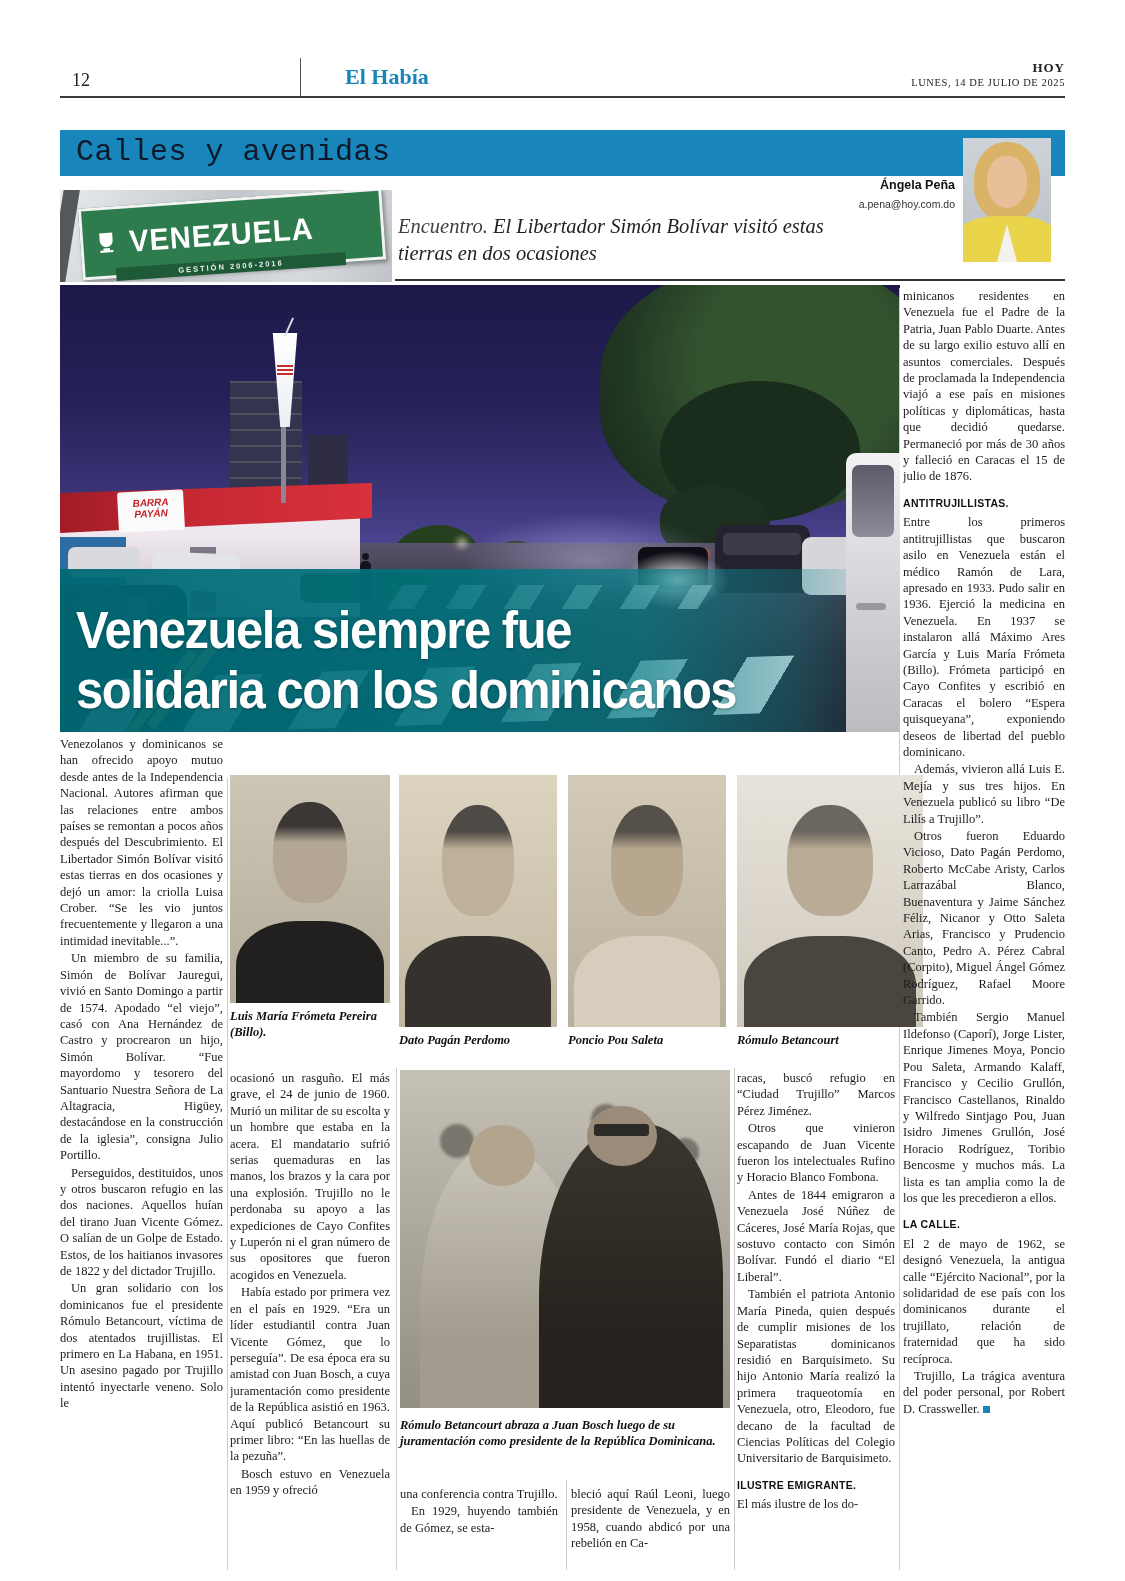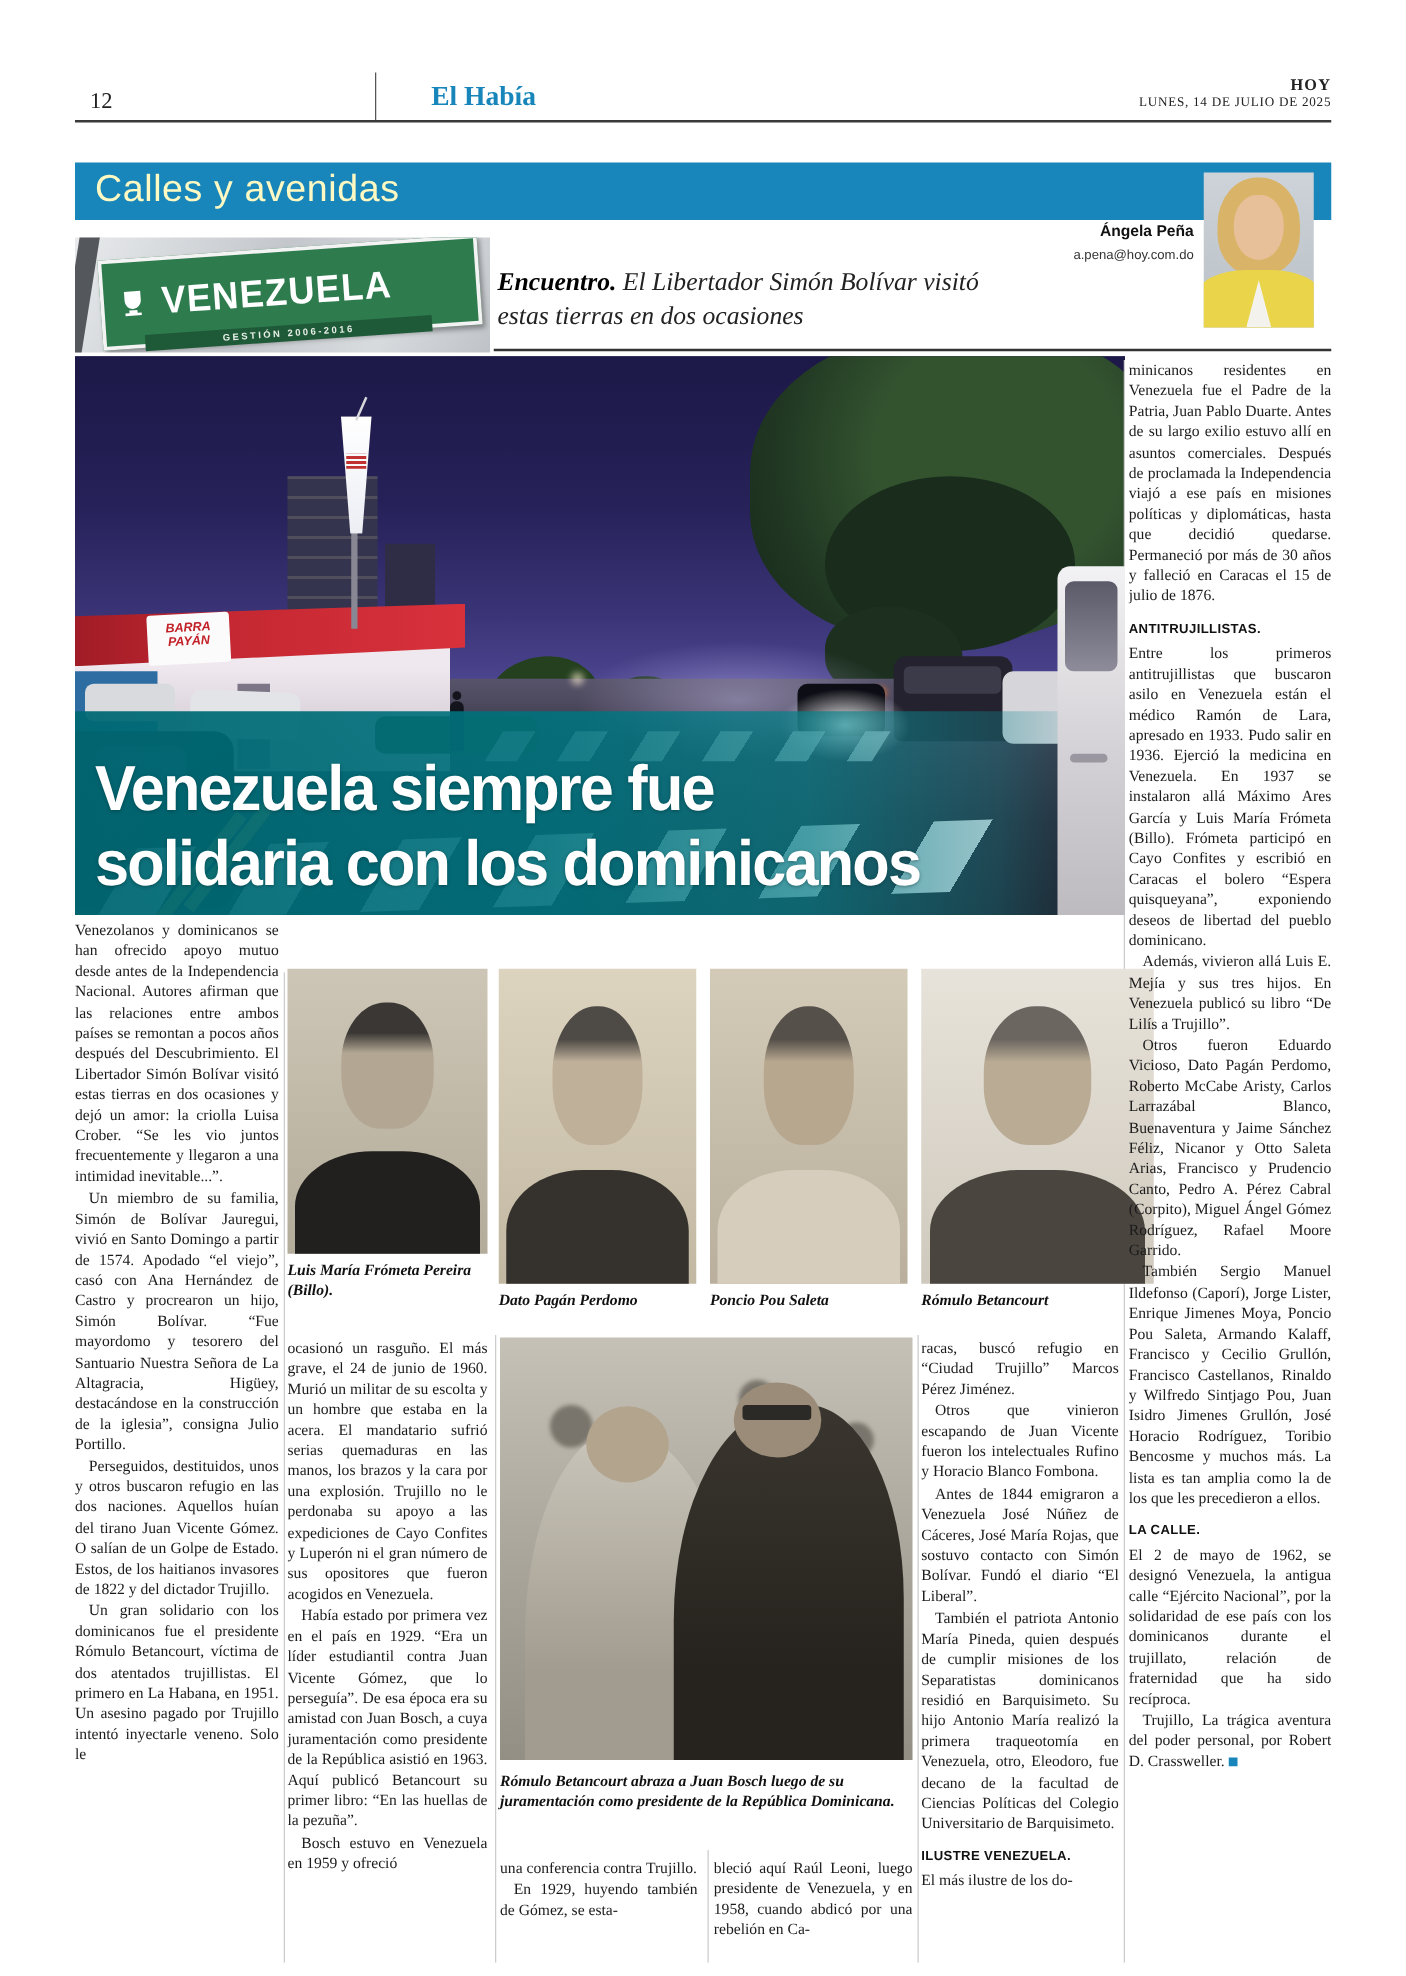--- a/index.html
+++ b/index.html
@@ -8,21 +8,21 @@
   
   .pagenum{position:absolute;left:72px;top:70px;font-size:18px;color:#222;}
   .hdr-vline{position:absolute;left:300px;top:58px;width:1px;height:38px;background:#555;}
   .section-title{position:absolute;left:345px;top:64px;font-size:22px;font-weight:bold;color:#1886ba;}
   .masthead{position:absolute;right:60px;top:60px;text-align:right;line-height:15px;color:#222;}
   .masthead .m1{font-size:13px;font-weight:bold;letter-spacing:1px;}
   .masthead .m2{font-size:10.5px;letter-spacing:.6px;}
   .hdr-rule{position:absolute;left:60px;right:60px;top:96px;height:2px;background:#3a3a3a;}
   
   .banner{position:absolute;left:60px;right:60px;top:130px;height:46px;background:#1886ba;}
-  .banner span{position:absolute;left:16px;top:5px;color:#fef9c3;font-family:Liberation Sans, sans-serif;
+  .banner span{position:absolute;left:16px;top:5px;color:#0f172a;font-family:Liberation Mono, monospace;
                font-size:30px;font-weight:400;letter-spacing:.5px;}
   
   .byline{position:absolute;left:770px;top:178px;width:185px;text-align:right;font-family:"Liberation Sans",sans-serif;}
   .byline .a1{font-size:12.5px;font-weight:bold;color:#111;}
   .byline .a2{font-size:10.5px;color:#333;margin-top:6px;}
   .author-photo{position:absolute;left:963px;top:138px;width:88px;height:124px;background:linear-gradient(180deg,#cdd3d8,#b9c0c6);overflow:hidden;z-index:5;}
   .ap-hair{position:absolute;left:11px;top:4px;width:66px;height:78px;background:#d9b468;border-radius:48% 48% 42% 42%;}
   .ap-face{position:absolute;left:24px;top:18px;width:40px;height:52px;background:#e7c09a;border-radius:46% 46% 50% 50%;}
   .ap-jacket{position:absolute;left:-6px;bottom:-6px;width:100px;height:52px;background:#ead54a;border-radius:40% 40% 0 0;}
   .ap-blouse{position:absolute;left:34px;bottom:0;width:20px;height:38px;background:#f4f2ec;clip-path:polygon(50% 0,100% 100%,0 100%);}
@@ -33,21 +33,21 @@
   .green-sign{position:absolute;left:20px;top:8px;width:298px;height:66px;background:#2e7b4e;border:3px solid #f2f3f2;
               transform:rotate(-4deg);box-shadow:2px 3px 4px rgba(0,0,0,.35);display:flex;align-items:center;}
   .gs-icon{margin-left:10px;width:26px;height:26px;flex:0 0 auto;}
   .gs-text{color:#fff;font-family:"Liberation Sans",sans-serif;font-weight:bold;font-size:29px;letter-spacing:1px;
            margin-left:10px;transform:scaleY(1.05);white-space:nowrap;}
   .gs-strip{position:absolute;left:56px;bottom:9px;width:230px;height:13px;background:#1f5a38;transform:rotate(-4deg);
             color:#e8efe8;font-family:"Liberation Sans",sans-serif;font-size:7.5px;font-weight:bold;letter-spacing:2px;
             text-align:center;line-height:13px;}
   
   .kicker{position:absolute;left:398px;top:192px;width:430px;font-size:20.5px;line-height:27px;font-style:italic;color:#222;}
-  .kicker .klabel{font-weight:bold;color:#000000;text-align:right;}
+  .kicker .klabel{font-weight:normal;color:#404040;text-align:right;}
   .kicker-rule{position:absolute;left:395px;right:60px;top:279px;height:2px;background:#333;}
   
   .mainphoto{position:absolute;left:60px;top:285px;width:840px;height:447px;overflow:hidden;background:#1c1847;}
   .ph-sky{position:absolute;left:0;top:0;width:840px;height:262px;
           background:linear-gradient(180deg,#1c1847 0%,#262158 45%,#3b3578 80%,#4c4590 100%);}
   .ph-bldg1{position:absolute;left:170px;top:96px;width:72px;height:128px;background:#35344f;
             background-image:repeating-linear-gradient(0deg,transparent 0 14px,rgba(205,195,160,.18) 14px 16px);}
   .ph-bldg2{position:absolute;left:248px;top:150px;width:40px;height:80px;background:#2e2d45;}
   .ph-tree1{position:absolute;right:-30px;top:-20px;width:330px;height:250px;border-radius:45% 38% 50% 42%;
             background:radial-gradient(circle at 60% 40%,#33532f 0 40%,#213823 70%,#162519 100%);}
@@ -279,21 +279,21 @@
   </div>
   <div class="col mini" style="left:571px;top:1486px;width:159px;">
     <p>bleció aquí Raúl Leoni, luego presidente de Venezuela, y en 1958, cuando abdicó por una rebelión en Ca-</p>
   </div>
 
   <div class="col" style="left:737px;top:1070px;width:158px;height:505px;">
     <p>racas, buscó refugio en “Ciudad Trujillo” Marcos Pérez Jiménez.</p>
     <p>Otros que vinieron escapando de Juan Vicente fueron los intelectuales Rufino y Horacio Blanco Fombona.</p>
     <p>Antes de 1844 emigraron a Venezuela José Núñez de Cáceres, José María Rojas, que sostuvo contacto con Simón Bolívar. Fundó el diario “El Liberal”.</p>
     <p>También el patriota Antonio María Pineda, quien después de cumplir misiones de los Separatistas dominicanos residió en Barquisimeto. Su hijo Antonio María realizó la primera traqueotomía en Venezuela, otro, Eleodoro, fue decano de la facultad de Ciencias Políticas del Colegio Universitario de Barquisimeto.</p>
-    <h4 class="subhead">ILUSTRE VENEZUELA.</h4>
+    <h4 class="subhead">ILUSTRE EMIGRANTE.</h4>
     <p>El más ilustre de los do-</p>
   </div>
 
   <div class="col" style="left:903px;top:288px;width:162px;height:1282px;">
     <p>minicanos residentes en Venezuela fue el Padre de la Patria, Juan Pablo Duarte. Antes de su largo exilio estuvo allí en asuntos comerciales. Después de proclamada la Independencia viajó a ese país en misiones políticas y diplomáticas, hasta que decidió quedarse. Permaneció por más de 30 años y falleció en Caracas el 15 de julio de 1876.</p>
     <h4 class="subhead">ANTITRUJILLISTAS.</h4>
     <p>Entre los primeros antitrujillistas que buscaron asilo en Venezuela están el médico Ramón de Lara, apresado en 1933. Pudo salir en 1936. Ejerció la medicina en Venezuela. En 1937 se instalaron allá Máximo Ares García y Luis María Frómeta (Billo). Frómeta participó en Cayo Confites y escribió en Caracas el bolero “Espera quisqueyana”, exponiendo deseos de libertad del pueblo dominicano.</p>
     <p>Además, vivieron allá Luis E. Mejía y sus tres hijos. En Venezuela publicó su libro “De Lilís a Trujillo”.</p>
     <p>Otros fueron Eduardo Vicioso, Dato Pagán Perdomo, Roberto McCabe Aristy, Carlos Larrazábal Blanco, Buenaventura y Jaime Sánchez Féliz, Nicanor y Otto Saleta Arias, Francisco y Prudencio Canto, Pedro A. Pérez Cabral (Corpito), Miguel Ángel Gómez Rodríguez, Rafael Moore Garrido.</p>
     <p>También Sergio Manuel Ildefonso (Caporí), Jorge Lister, Enrique Jimenes Moya, Poncio Pou Saleta, Armando Kalaff, Francisco y Cecilio Grullón, Francisco Castellanos, Rinaldo y Wilfredo Sintjago Pou, Juan Isidro Jimenes Grullón, José Horacio Rodríguez, Toribio Bencosme y muchos más. La lista es tan amplia como la de los que les precedieron a ellos.</p>

